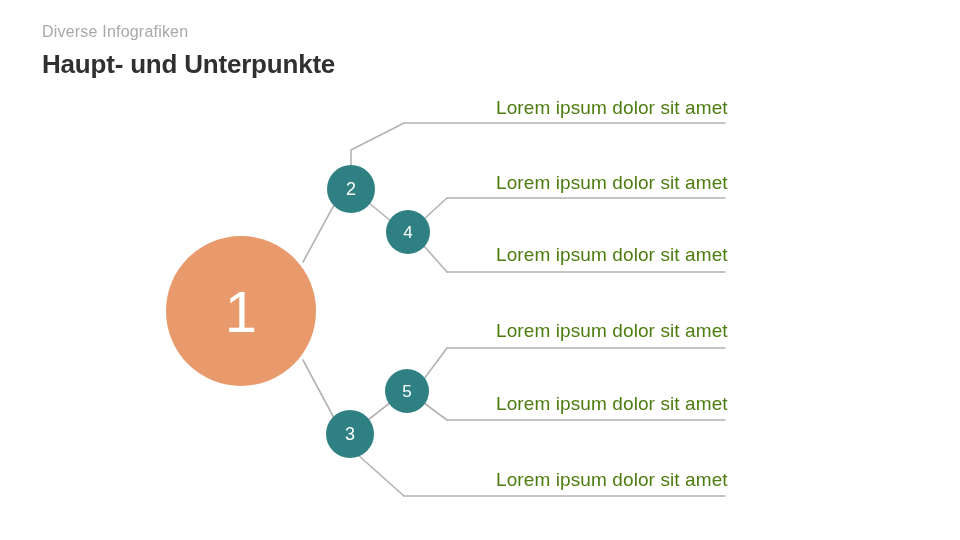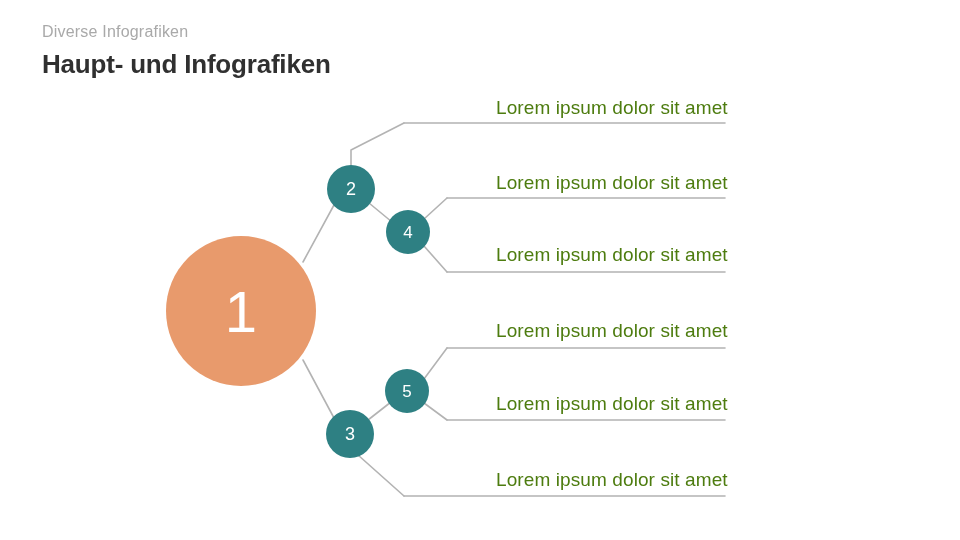--- a/index.html
+++ b/index.html
@@ -55,21 +55,21 @@
     letter-spacing: 0.1px;
   }
 </style>
 </head>
 <body>
 
 <div id="slide">
 
   <div id="header">
     <div id="subtitle">Diverse Infografiken</div>
-    <div id="title">Haupt- und Infografiken</div>
+    <div id="title">Haupt- und Unterpunkte</div>
   </div>
 
   <svg id="diagram" width="960" height="540">
     <g id="connector-layer">
         <polyline points="303,262 334,205" fill="none" stroke="#b3b3b3" stroke-width="1.6" stroke-linejoin="round" stroke-linecap="round"></polyline>
         <polyline points="303,360 334,418" fill="none" stroke="#b3b3b3" stroke-width="1.6" stroke-linejoin="round" stroke-linecap="round"></polyline>
         <polyline points="369,203 392,222" fill="none" stroke="#b3b3b3" stroke-width="1.6" stroke-linejoin="round" stroke-linecap="round"></polyline>
         <polyline points="368,420 391,402" fill="none" stroke="#b3b3b3" stroke-width="1.6" stroke-linejoin="round" stroke-linecap="round"></polyline>
         <polyline points="351,165 351,150 404,123" fill="none" stroke="#b3b3b3" stroke-width="1.6" stroke-linejoin="round" stroke-linecap="round"></polyline>
         <polyline points="424,219 447,198" fill="none" stroke="#b3b3b3" stroke-width="1.6" stroke-linejoin="round" stroke-linecap="round"></polyline>

